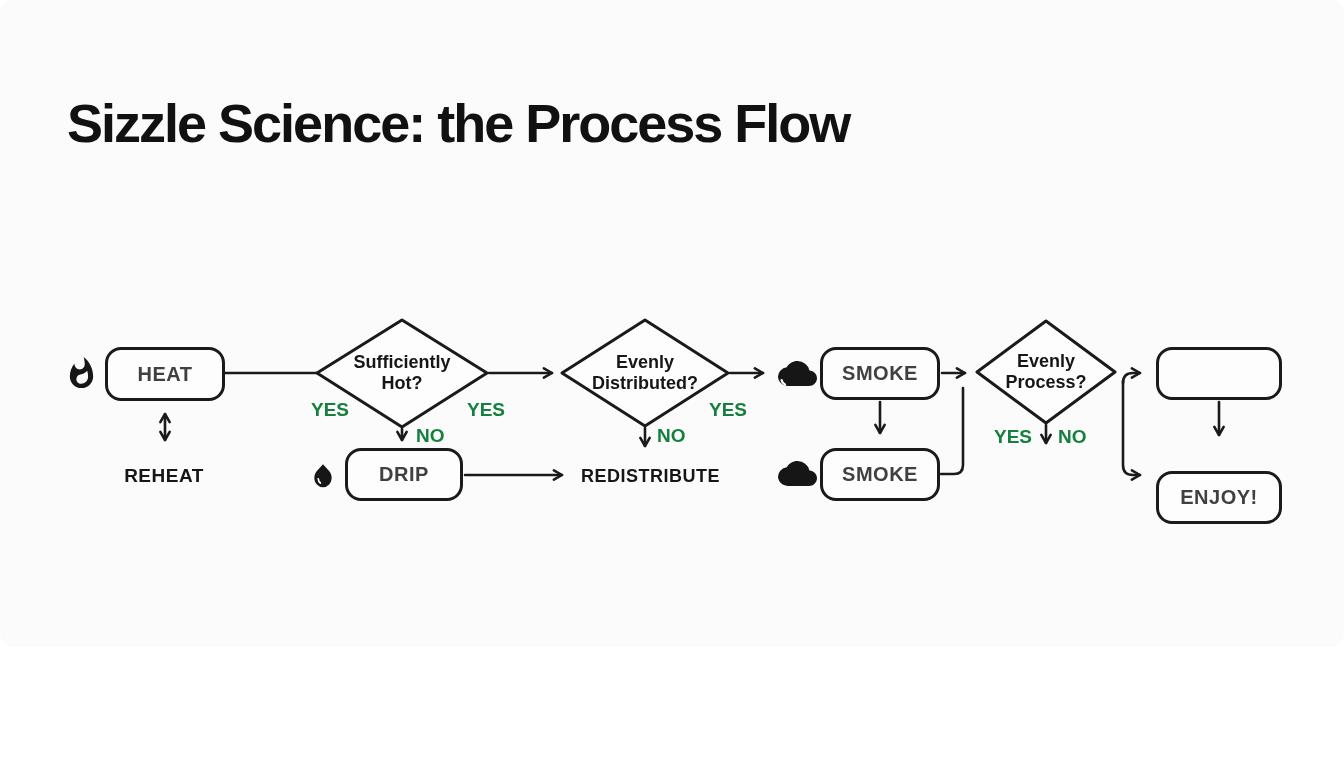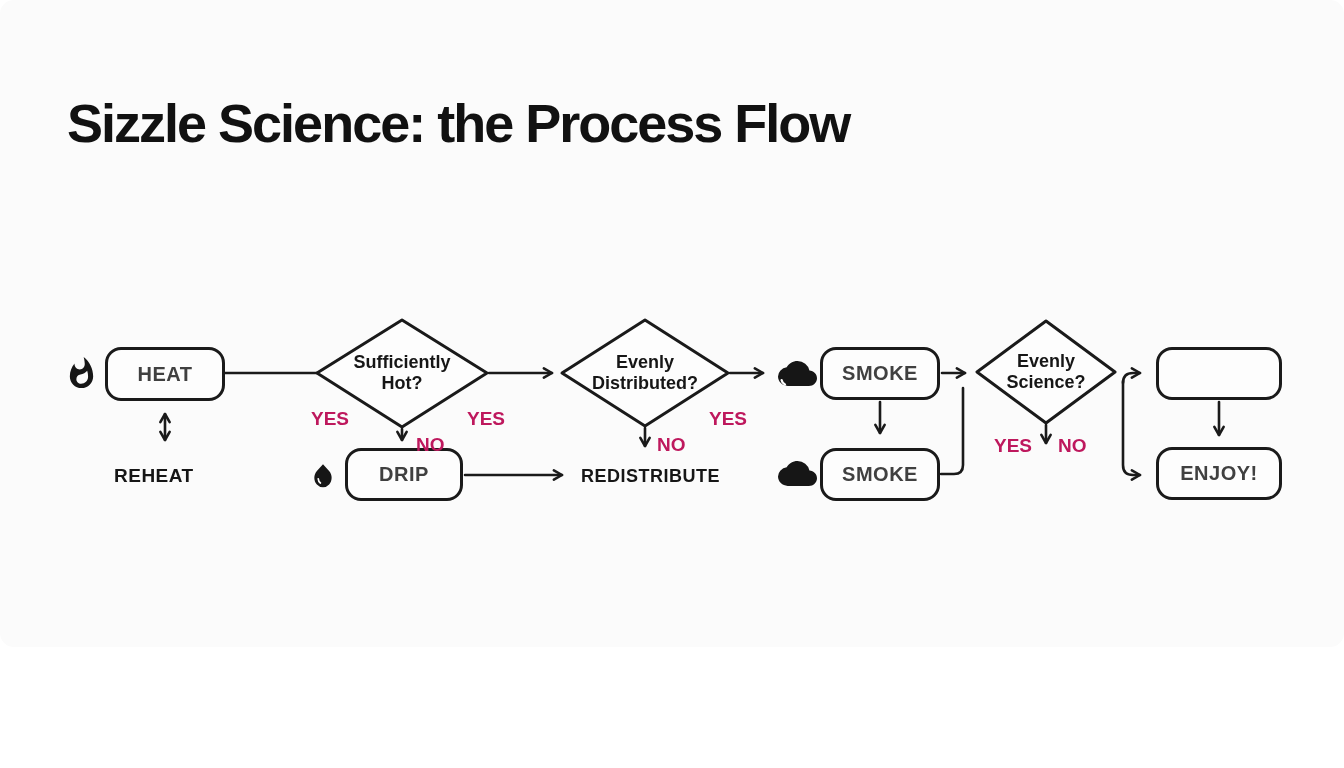--- a/index.html
+++ b/index.html
@@ -14,23 +14,23 @@
   .diamond{stroke:#1a1a1a;stroke-width:3;fill:#fdfdfd;stroke-linejoin:round;}
 
   .box{position:absolute;box-sizing:border-box;border:3px solid #1a1a1a;border-radius:16px;
        background:#fdfdfd;display:flex;align-items:center;justify-content:center;
        font-weight:700;font-size:20px;letter-spacing:.5px;color:#404040;}
 
   .d-label{position:absolute;text-align:center;font-weight:700;font-size:18px;
            line-height:21px;color:#161616;}
   .d-label span{display:block;}
 
-  .tag{position:absolute;font-weight:700;font-size:19px;color:#be185d;text-align:center;margin-top:9px;}
+  .tag{position:absolute;font-weight:700;font-size:19px;color:#15803d;text-align:center;}
 
-  .note{position:absolute;font-weight:700;font-size:19px;letter-spacing:.5px;color:#161616;text-align:left;}
+  .note{position:absolute;font-weight:700;font-size:19px;letter-spacing:.5px;color:#161616;text-align:center;}
   .note span{display:block;}
   #note-redistribute{font-size:18px;text-align:left;}
   #note-adjust{font-size:18px;line-height:22px;}
 
   .icon{position:absolute;}
   .icon svg{display:block;width:100%;height:100%;}
 </style>
 </head>
 <body>
 
@@ -109,35 +109,35 @@
   </div>
   <div class="box" style="left:820px;top:347px;width:120px;height:53px;">
     <span>SMOKE</span>
   </div>
   <div class="box" style="left:820px;top:448px;width:120px;height:53px;">
     <span>SMOKE</span>
   </div>
   <div class="box" style="left:1156px;top:347px;width:126px;height:53px;">
     <span></span>
   </div>
-  <div class="box" style="left:1156px;top:447px;width:126px;height:53px;">
+  <div class="box" style="left:1156px;top:471px;width:126px;height:53px;">
     <span>ENJOY!</span>
   </div>
 
   <div class="d-label" style="left:317px;top:352px;width:170px;">
     <span>Sufficiently</span>
     <span>Hot?</span>
   </div>
   <div class="d-label" style="left:560px;top:352px;width:170px;">
     <span>Evenly</span>
     <span>Distributed?</span>
   </div>
   <div class="d-label" style="left:976px;top:351px;width:140px;">
     <span>Evenly</span>
-    <span>Science?</span>
+    <span>Process?</span>
   </div>
 
   <div class="tag" style="left:305px;top:399px;width:50px;">YES</div>
   <div class="tag" style="left:461px;top:399px;width:50px;">YES</div>
   <div class="tag" style="left:416px;top:425px;">NO</div>
   <div class="tag" style="left:703px;top:399px;width:50px;">YES</div>
   <div class="tag" style="left:657px;top:425px;">NO</div>
   <div class="tag" style="left:994px;top:426px;">YES</div>
   <div class="tag" style="left:1058px;top:426px;">NO</div>
 

